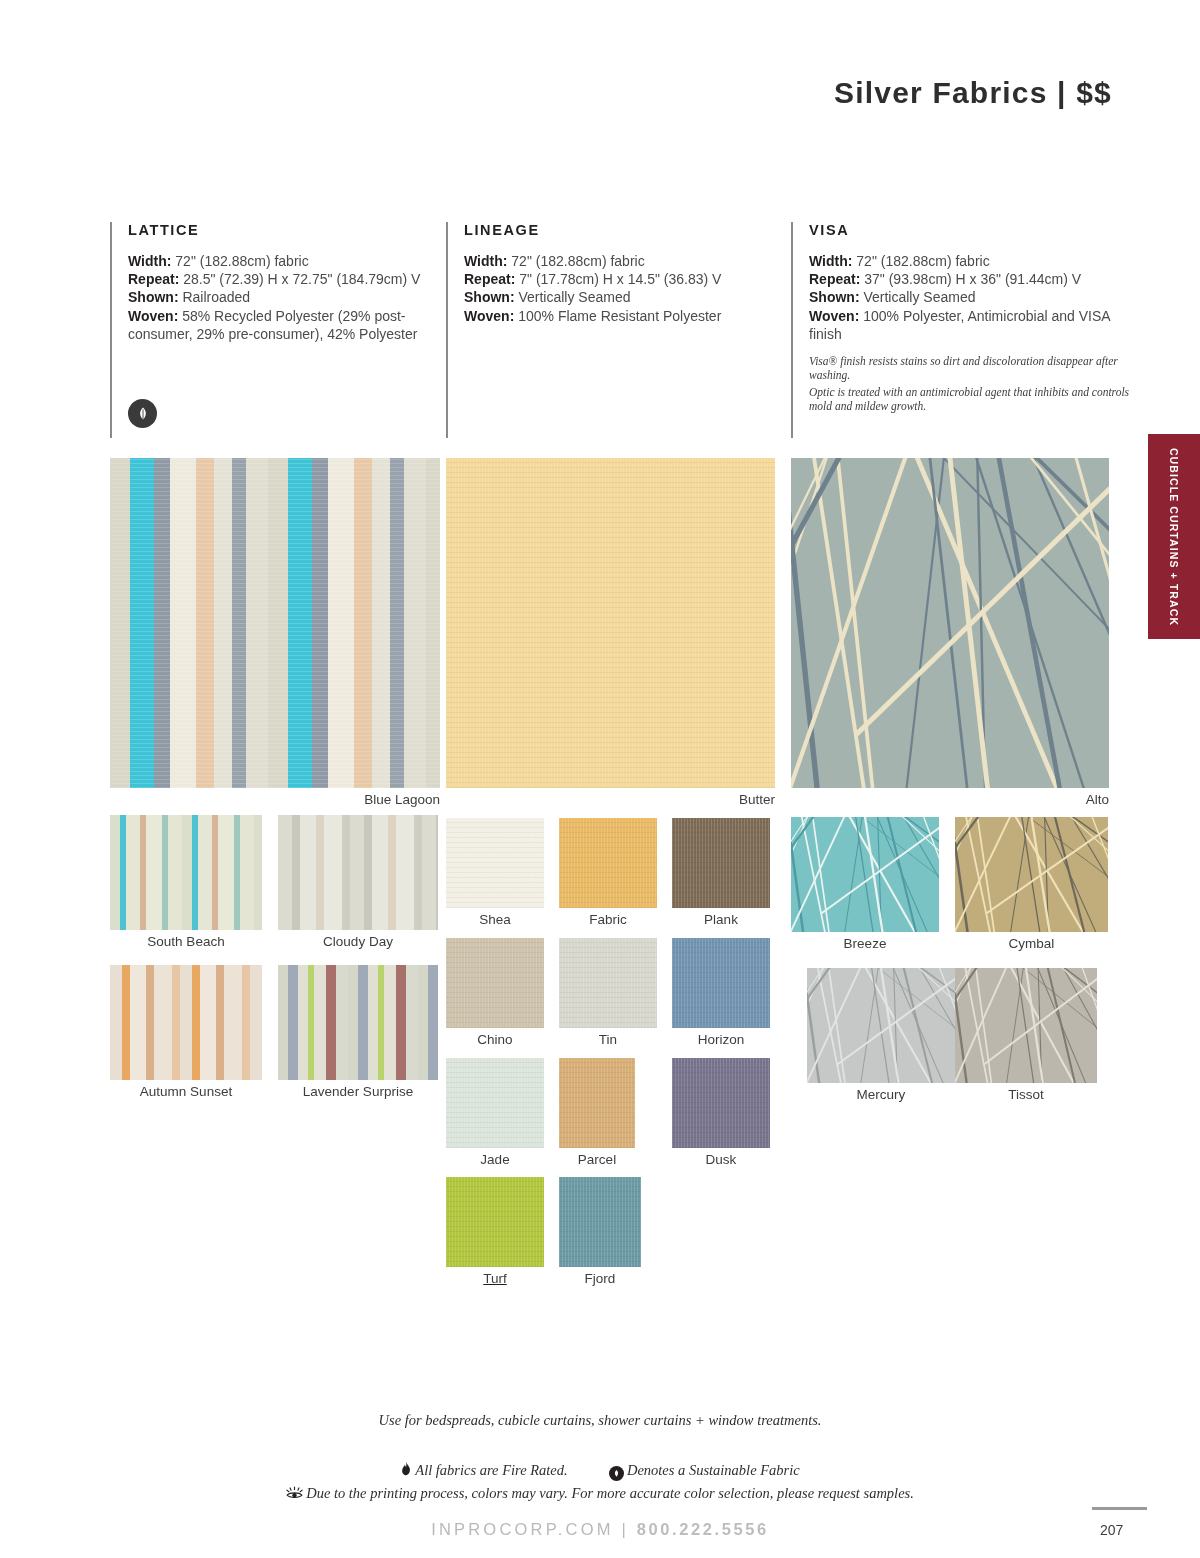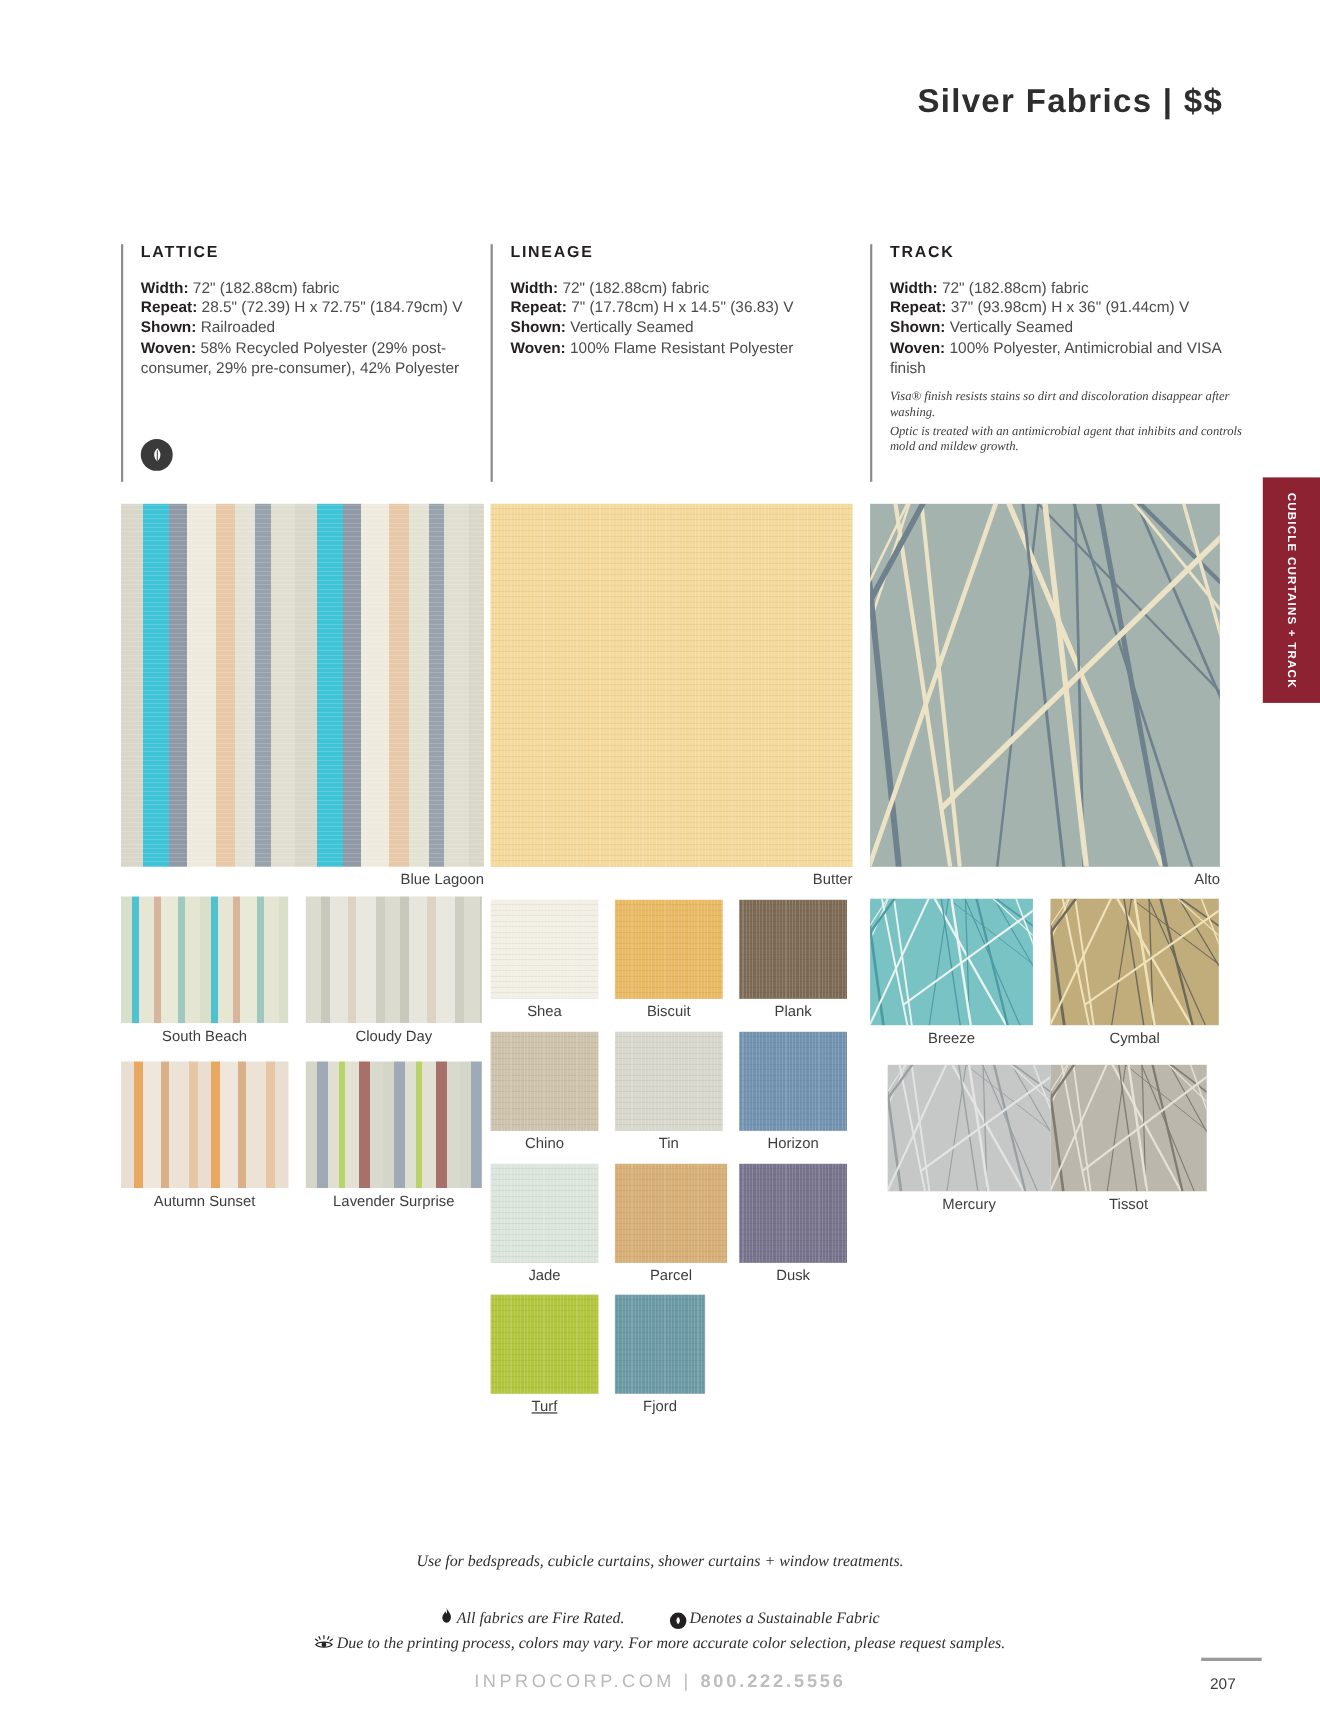--- a/index.html
+++ b/index.html
@@ -200,21 +200,21 @@
       <div><span class="lbl">Repeat:</span>
         <span>7" (17.78cm) H x 14.5" (36.83) V</span></div>
       <div><span class="lbl">Shown:</span>
         <span>Vertically Seamed</span></div>
       <div><span class="lbl">Woven:</span>
         <span>100% Flame Resistant Polyester</span></div>
     </div>
   </div>
 
   <div class="spec-col" id="col-optic">
-    <div class="spec-name">TRACK</div>
+    <div class="spec-name">VISA</div>
     <div class="spec-lines">
       <div><span class="lbl">Width:</span>
         <span>72" (182.88cm) fabric</span></div>
       <div><span class="lbl">Repeat:</span>
         <span>37" (93.98cm) H x 36" (91.44cm) V</span></div>
       <div><span class="lbl">Shown:</span>
         <span>Vertically Seamed</span></div>
       <div><span class="lbl">Woven:</span>
         <span>100% Polyester, Antimicrobial and VISA finish</span></div>
     </div>
@@ -250,21 +250,21 @@
     <div class="img woven" id="hero-butter" style="background: rgb(244, 217, 154);"></div>
     <div class="cap">Butter</div>
   </div>
 
   <div class="sw" style="left:446px;top:818px;width:98px;height:90px;">
     <div class="img woven" id="sw-shea" style="background: rgb(242, 239, 228);"></div>
     <div class="cap c">Shea</div>
   </div>
   <div class="sw" style="left:559px;top:818px;width:98px;height:90px;">
     <div class="img woven" id="sw-biscuit" style="background: rgb(233, 185, 99);"></div>
-    <div class="cap c">Biscuit</div>
+    <div class="cap c">Fabric</div>
   </div>
   <div class="sw" style="left:672px;top:818px;width:98px;height:90px;">
     <div class="img woven" id="sw-plank" style="background: rgb(125, 106, 85);"></div>
     <div class="cap c">Plank</div>
   </div>
 
   <div class="sw" style="left:446px;top:938px;width:98px;height:90px;">
     <div class="img woven" id="sw-chino" style="background: rgb(205, 194, 171);"></div>
     <div class="cap c">Chino</div>
   </div>
@@ -274,21 +274,21 @@
   </div>
   <div class="sw" style="left:672px;top:938px;width:98px;height:90px;">
     <div class="img woven" id="sw-horizon" style="background: rgb(114, 147, 176);"></div>
     <div class="cap c">Horizon</div>
   </div>
 
   <div class="sw" style="left:446px;top:1058px;width:98px;height:90px;">
     <div class="img woven" id="sw-jade" style="background: rgb(219, 229, 219);"></div>
     <div class="cap c">Jade</div>
   </div>
-  <div class="sw" style="left:559px;top:1058px;width:102px;height:90px;">
+  <div class="sw" style="left:559px;top:1058px;width:76px;height:90px;">
     <div class="img woven" id="sw-parcel" style="background: rgb(215, 174, 118);"></div>
     <div class="cap c">Parcel</div>
   </div>
   <div class="sw" style="left:672px;top:1058px;width:98px;height:90px;">
     <div class="img woven" id="sw-dusk" style="background: rgb(119, 115, 140);"></div>
     <div class="cap c">Dusk</div>
   </div>
 
   <div class="sw" style="left:446px;top:1177px;width:98px;height:90px;text-decoration:underline;">
     <div class="img woven" id="sw-turf" style="background: rgb(178, 198, 61);"></div>

